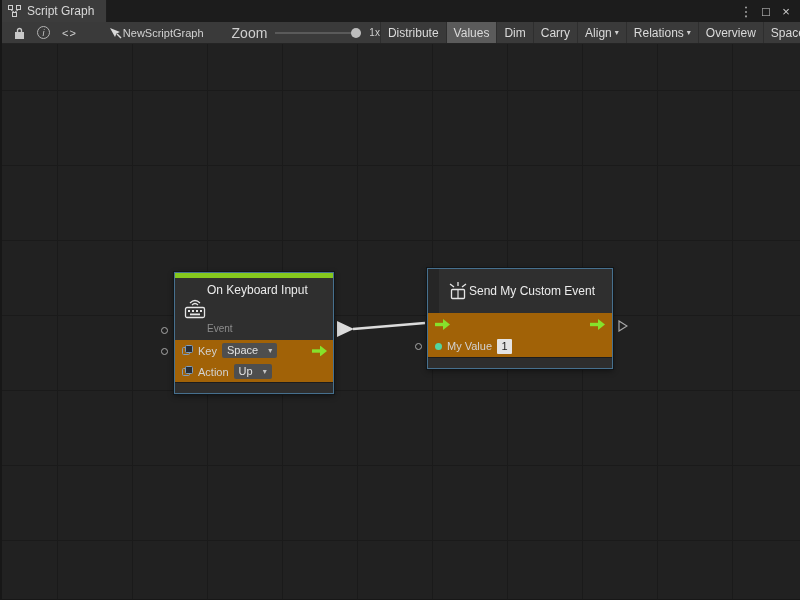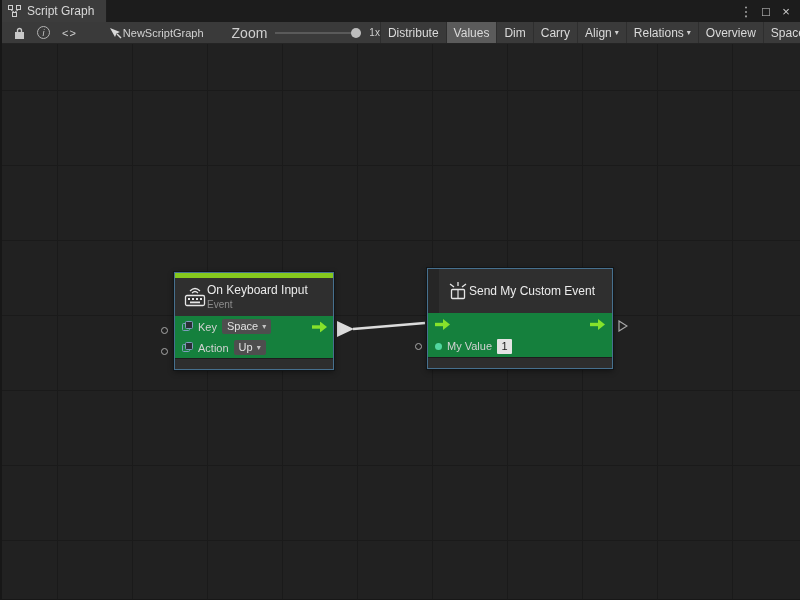--- a/index.html
+++ b/index.html
@@ -50,25 +50,25 @@
       linear-gradient(to bottom, #1a1a1a 1px, transparent 1px);
     background-size:75px 75px; background-position:55px 46px; overflow:hidden; }
   .wires { position:absolute; inset:0; pointer-events:none; }
 
   
   .node { position:absolute; background:#262626; border:1px solid #47708e;
     box-shadow:0 0 0 1px #121517, 0 2px 6px rgba(0,0,0,.45); }
   .accent { height:5px; background:#84c81e; }
   .node-header { display:flex; align-items:center; gap:0; padding:5px 8px; background:#2f2f2f; }
   .node-title { font-size:12px; color:#ececec; line-height:15px; }
-  .node-subtitle { font-size:10px; color:#8d8d8d; line-height:13px; }
-  .node-body { background:#15803d; }
+  .node-subtitle { font-size:10px; color:#8d8d8d; line-height:13px;margin-top:24px; }
+  .node-body { background:#a16207; }
   .node-row { display:flex; align-items:center; gap:5px; height:21px; padding:0 7px; position:relative; }
   .row-label { font-size:11px; color:#d2d2d2; }
-  .dropdown { display:inline-flex; align-items:center; gap:4px; background:#4e4e4e;
+  .dropdown { display:inline-flex; align-items:center; gap:10px; background:#4e4e4e;
     border-radius:2px; padding:1px 5px 2px; font-size:11px; color:#e2e2e2; cursor:default; }
   .dd-caret { font-size:8px; color:#c4c4c4; }
   .node-footer { height:11px; background:#2e2e2e; border-top:1px solid #1d1d1d; }
   .flow-arrow { position:absolute; right:6px; top:50%; transform:translateY(-50%); display:flex; }
   .flow-arrow-left { position:static; transform:none; }
   .value-field { background:#e4e4e4; color:#1b1b1b; min-width:15px; height:15px;
     padding:0 3px; font-size:11px; display:flex; align-items:center; justify-content:center;
     border-radius:1px; }
   .dot { width:7px; height:7px; border-radius:50%; background:#52d6a0; }
   .port-circle { position:absolute; width:7px; height:7px; border:1px solid #a8a8a8;

